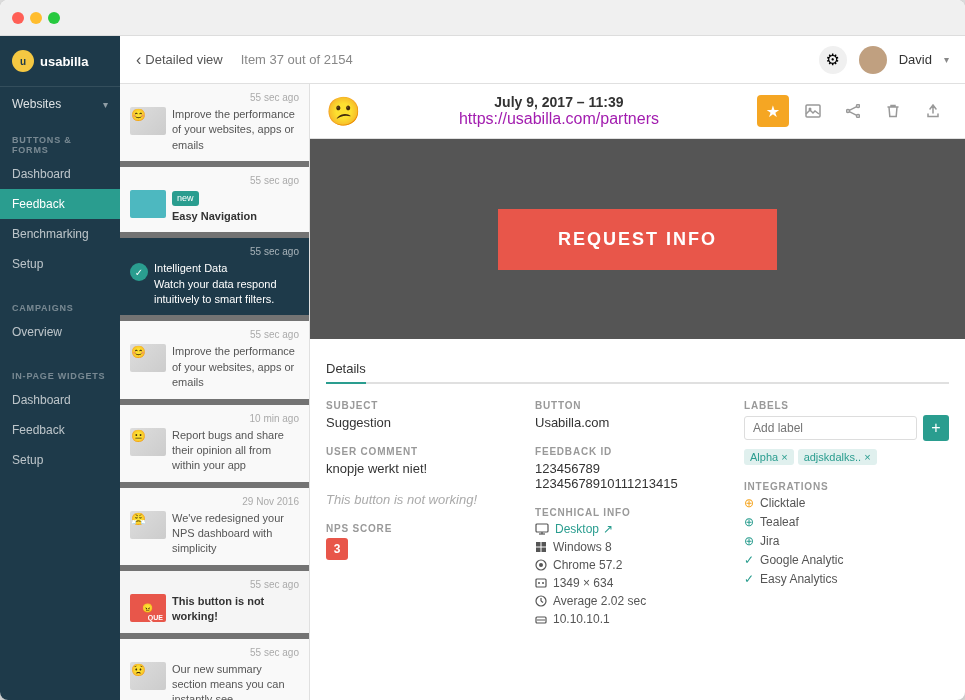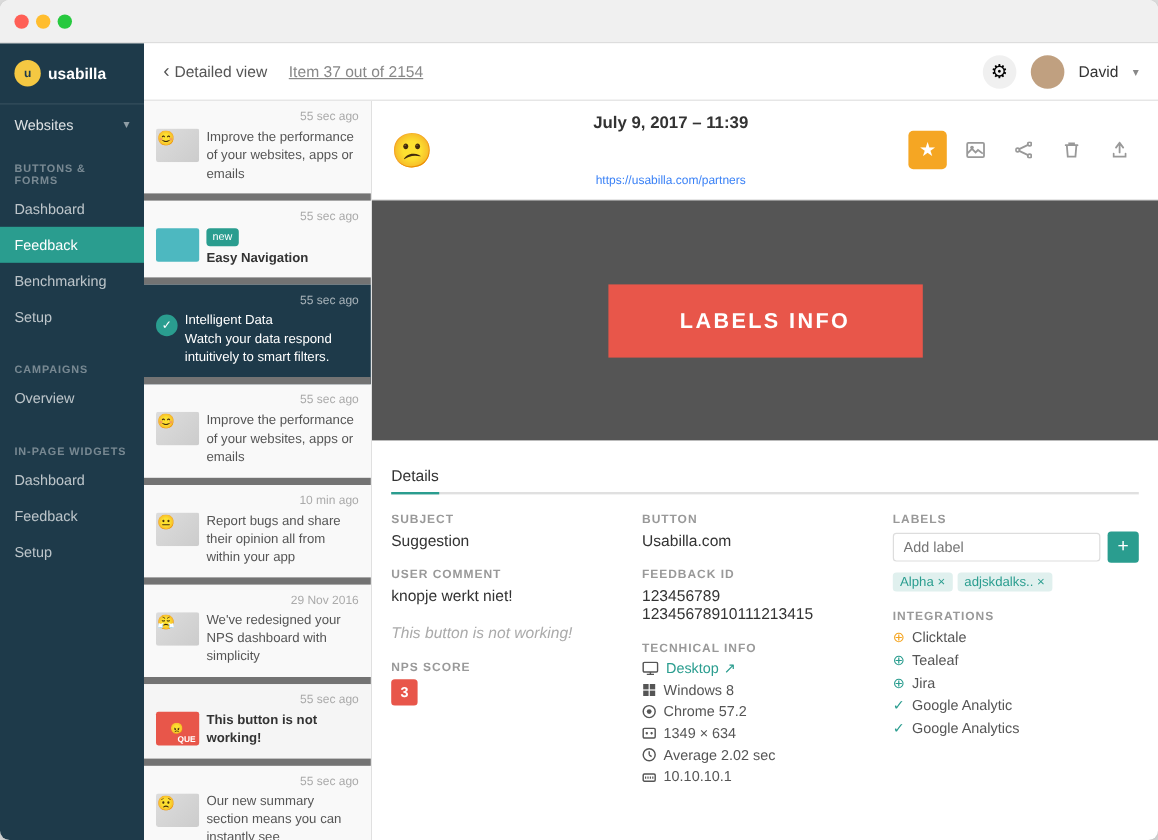--- a/index.html
+++ b/index.html
@@ -27,21 +27,21 @@
     .sidebar-section { padding: 10px 0; }
     .sidebar-section-header { color: rgba(255,255,255,0.4); font-size: 9px; font-weight: 600; letter-spacing: 0.8px; text-transform: uppercase; padding: 4px 12px 4px; }
 
     .sidebar-nav-item { display: flex; align-items: center; gap: 8px; padding: 8px 12px; color: rgba(255,255,255,0.7); font-size: 12px; cursor: pointer; }
     .sidebar-nav-item.active { background: #2a9d8f; color: #fff; }
 
     
     .topnav { height: 48px; background: #fff; border-bottom: 1px solid #e0e0e0; display: flex; align-items: center; padding: 0 16px; flex-shrink: 0; }
     .back-btn { display: flex; align-items: center; gap: 4px; color: #555; font-size: 13px; cursor: pointer; margin-right: 8px; }
     .back-arrow { font-size: 16px; }
-    .topnav-sub { font-size: 13px; color: #888; margin-left: 10px; text-decoration: underline; }
+    .topnav-sub { font-size: 13px; color: #888; margin-left: 10px; }
     .topnav-right { margin-left: auto; display: flex; align-items: center; gap: 12px; }
     .topnav-icon { width: 28px; height: 28px; background: #f0f0f0; border-radius: 50%; display: flex; align-items: center; justify-content: center; cursor: pointer; }
     .user-name { font-size: 13px; color: #333; }
     .user-avatar { width: 28px; height: 28px; background: #ccc; border-radius: 50%; overflow: hidden; }
 
     
     .content { flex: 1; display: flex; overflow: hidden; }
 
     
     .feed { width: 190px; background: #f9f9f9; border-right: 1px solid #e0e0e0; overflow-y: auto; flex-shrink: 0; }
@@ -58,21 +58,21 @@
     .check-circle { width: 18px; height: 18px; border-radius: 50%; background: #2a9d8f; display: flex; align-items: center; justify-content: center; color: white; font-size: 10px; flex-shrink: 0; margin-top: 2px; }
 
     
     .detail { flex: 1; display: flex; flex-direction: column; overflow: hidden; }
 
     
     .detail-header { padding: 10px 16px; background: #fff; border-bottom: 1px solid #e0e0e0; display: flex; align-items: center; gap: 12px; }
     .feedback-emoji { font-size: 28px; }
     .detail-header-info { flex: 1; text-align: center; }
     .detail-date { font-size: 14px; font-weight: 600; color: #333; }
-    .detail-url { font-size: 10px; color: #3b82f6; margin-top: 35px; }
+    .detail-url { font-size: 16px; color: #a21caf; }
     .detail-actions { display: flex; gap: 8px; align-items: center; }
     .action-btn { width: 32px; height: 32px; border-radius: 4px; display: flex; align-items: center; justify-content: center; cursor: pointer; background: transparent; border: none; color: #999; font-size: 16px; }
     .action-btn.star { background: #f5a623; color: #fff; }
 
     
     .preview { background: #555; height: 200px; display: flex; align-items: center; justify-content: center; flex-shrink: 0; }
     .request-btn { background: #e8564a; color: #fff; font-size: 18px; font-weight: 700; letter-spacing: 2px; padding: 20px 60px; border: none; cursor: pointer; }
 
     
     .details-section { flex: 1; overflow-y: auto; padding: 16px; }
@@ -326,21 +326,21 @@
               <button class="action-btn">
                 <svg width="12" height="14" viewBox="0 0 12 14" fill="none">
                     <path d="M6 1v8M3 5l3-4 3 4" stroke="#999" stroke-width="1.5" stroke-linecap="round"></path>
                     <path d="M1 10v2.5h10V10" stroke="#999" stroke-width="1.5" stroke-linecap="round"></path>
                   </svg>
               </button>
             </div>
           </div>
 
           <div class="preview">
-            <button class="request-btn">LABELS INFO</button>
+            <button class="request-btn">REQUEST INFO</button>
           </div>
 
           <div class="details-section">
             <div class="details-tabs">
               <span class="details-tab">Details</span>
             </div>
 
             <div class="details-grid">
 
               <div class="detail-col">
@@ -459,21 +459,21 @@
                   <div class="integration-item">
                     <span class="int-icon-blue">⊕</span>
                     <span>Jira</span>
                   </div>
                   <div class="integration-item">
                     <span class="int-check">✓</span>
                     <span>Google Analytic</span>
                   </div>
                   <div class="integration-item">
                     <span class="int-check">✓</span>
-                    <span>Google Analytics</span>
+                    <span>Easy Analytics</span>
                   </div>
                 </div>
               </div>
             </div>
           </div>
         </div>
       </div>
     </div>
   </div>
 </div>

